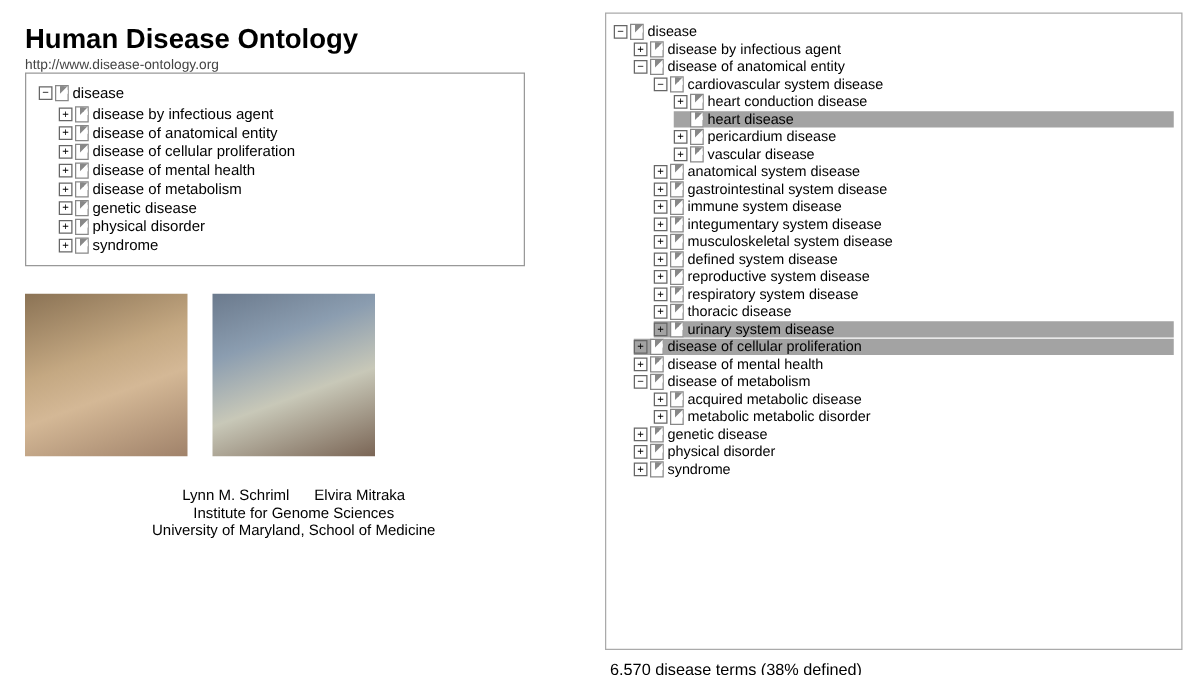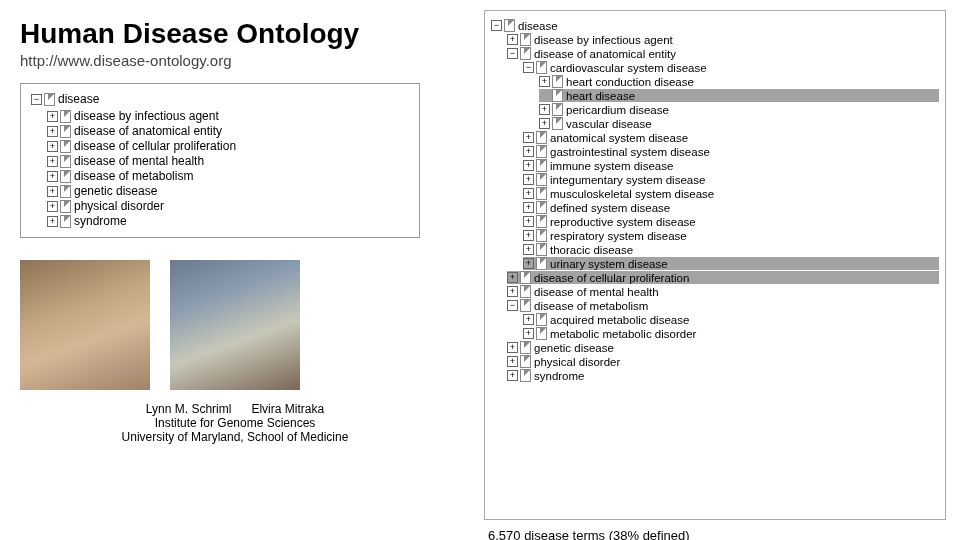--- a/index.html
+++ b/index.html
@@ -13,30 +13,29 @@
       display: flex;
     }
 
     .left-panel {
       width: 470px;
       padding: 18px 20px;
       flex-shrink: 0;
     }
 
     .title {
-      font-size: 28px;
+      font-size: 22px;
       font-weight: bold;
       color: #000;
       margin-bottom: 2px;
     }
 
     .subtitle {
-      font-size: 15px;
+      font-size: 11px;
       color: #444;
-      margin-bottom: 14px;
     }
 
     .tree-box {
       border: 1px solid #999;
       background: #fff;
       padding: 8px 10px;
       width: 400px;
       font-size: 12px;
       font-family: Arial, sans-serif;
     }
@@ -64,21 +63,21 @@
 
     .person-photo-left {
       background: linear-gradient(160deg, #8b7355 0%, #c4a882 40%, #d4b896 60%, #a0826a 100%);
     }
 
     .person-photo-right {
       background: linear-gradient(160deg, #6b7a8d 0%, #8b9db0 30%, #c8c8b8 60%, #7a6555 100%);
     }
 
     .persons-caption {
-      margin-top: 12px;
+      margin-top: 24px;
       text-align: center;
       font-size: 12px;
     }
 
     .right-panel {
       flex: 1;
       padding: 10px 14px;
       border-left: none;
     }
 

